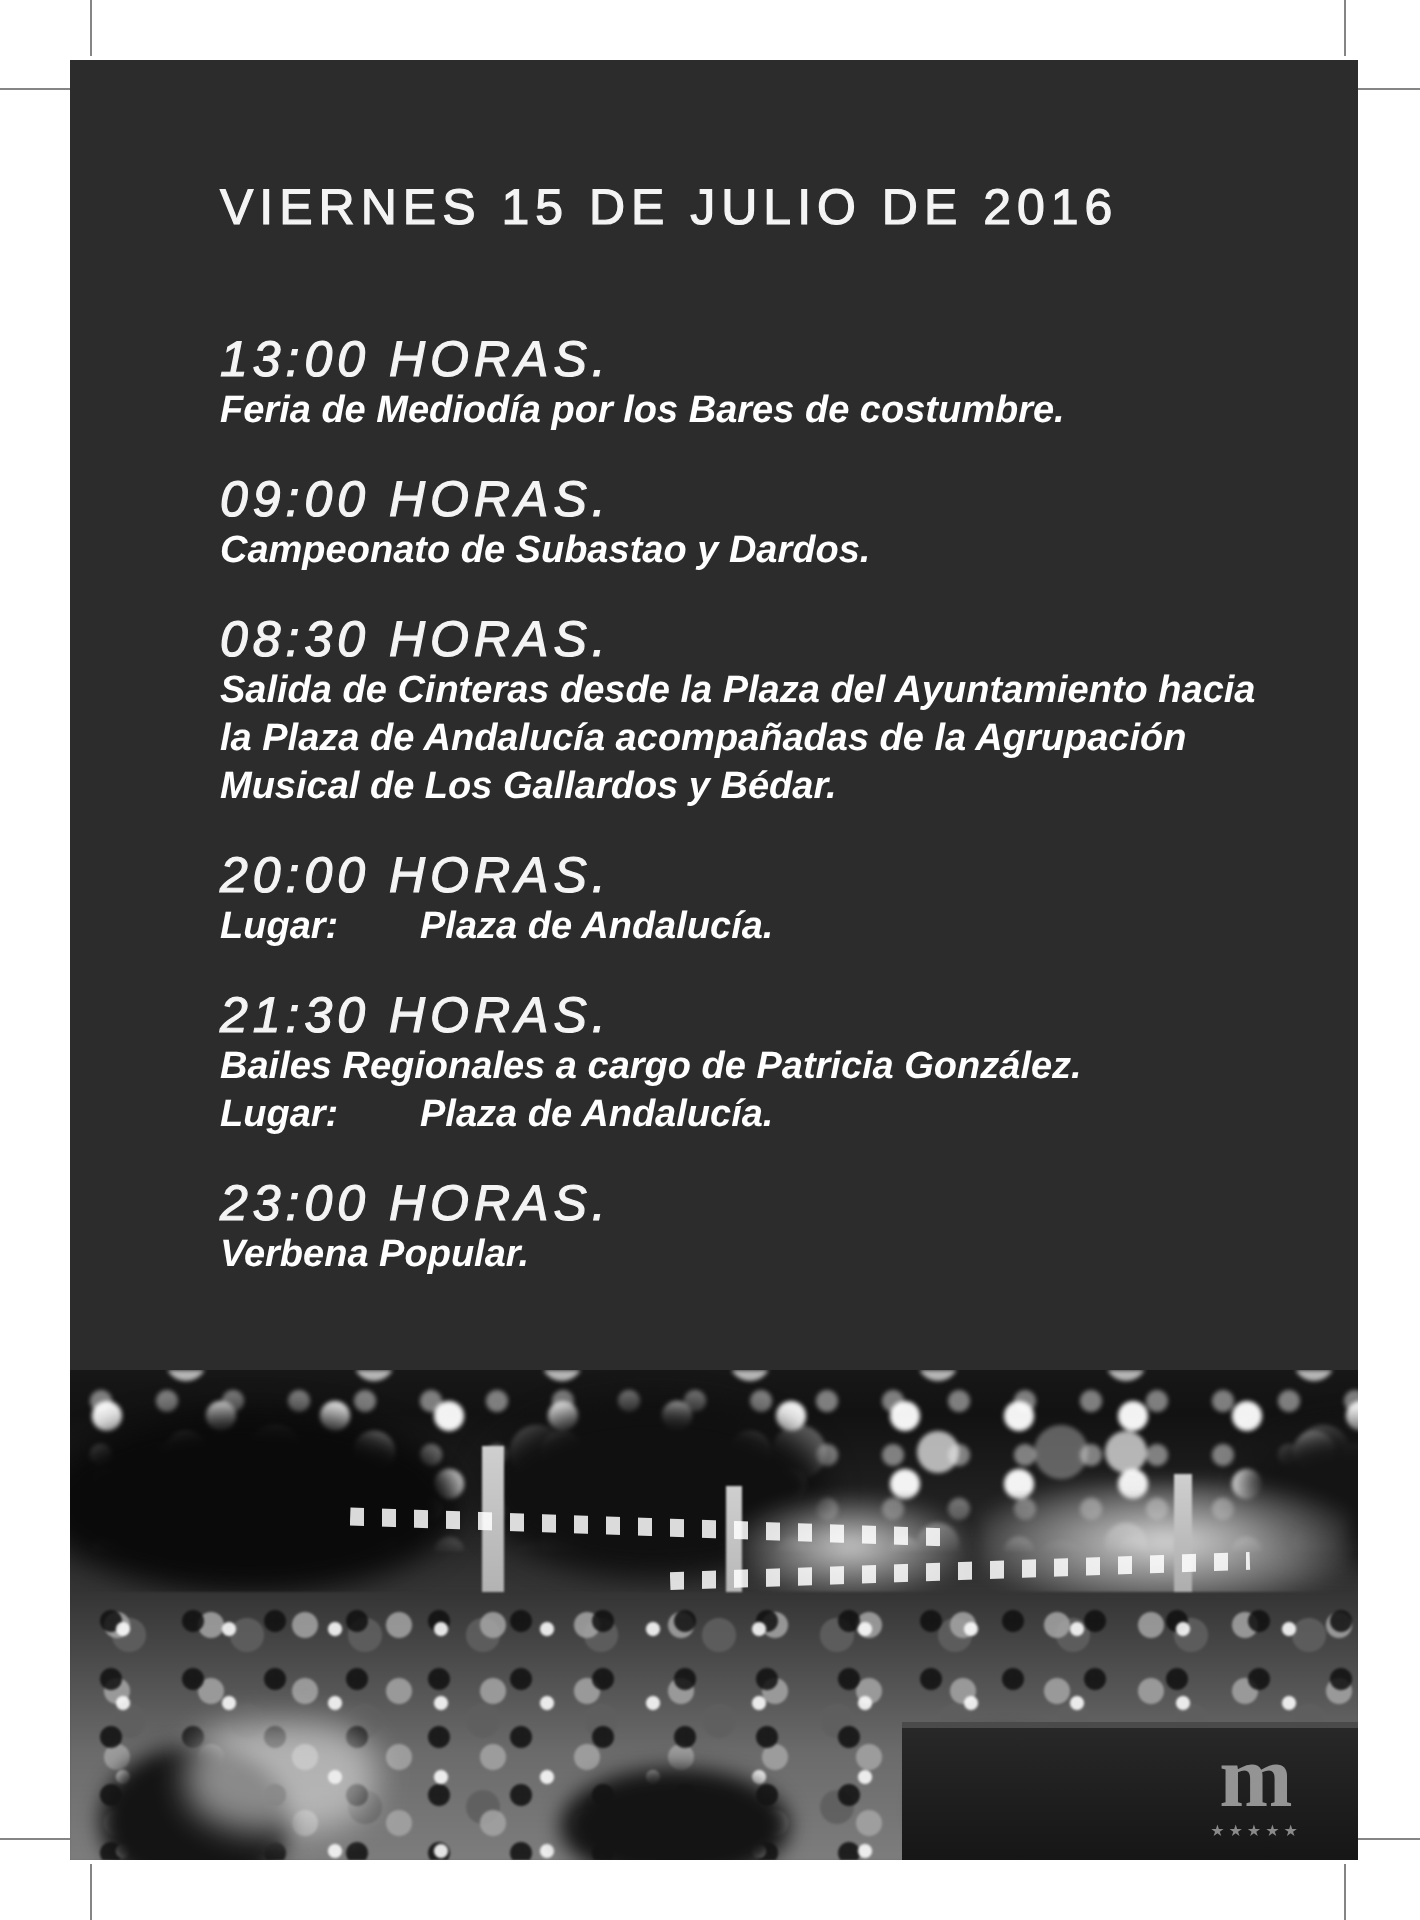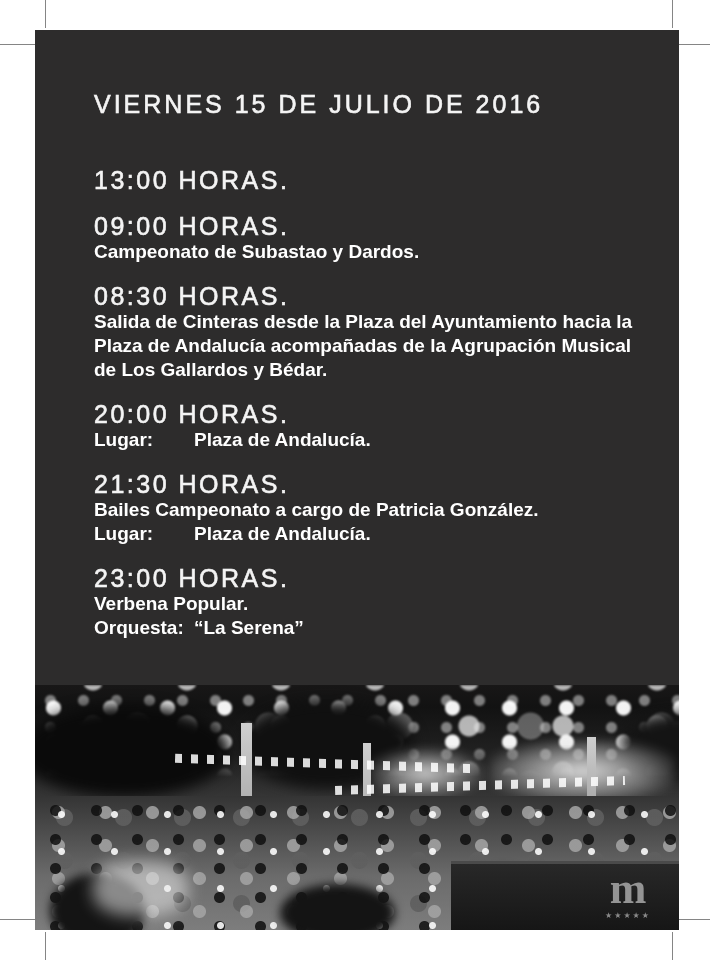--- a/index.html
+++ b/index.html
@@ -23,30 +23,30 @@
   .bl-h{left:0;top:919px;}
   .bl-v{left:45px;top:932px;}
   .br-h{left:678px;top:919px;width:32px;}
   .br-v{left:672px;top:932px;}
 
   
   .poster{
     position:absolute;left:35px;top:30px;width:644px;height:900px;
     background:#2d2c2c;overflow:hidden;
   }
-  .content{position:absolute;left:59px;top:60px;right:40px;z-index:3;}
+  .content{position:absolute;left:75px;top:60px;right:40px;z-index:3;}
 
   .title{
     margin:0 0 49px 0;
     font-size:25px;font-weight:400;line-height:28px;
     letter-spacing:3px;color:#f4f4f4;
     -webkit-text-stroke:0.6px #f4f4f4;
     white-space:nowrap;
   }
-  .event{margin:0 0 19px 0;}
+  .event{margin:0 0 19px 0;font-style:italic;}
   .event .time{
     margin:0;font-size:25px;font-weight:400;line-height:27px;
     letter-spacing:2.5px;color:#f4f4f4;
     -webkit-text-stroke:0.6px #f4f4f4;
     white-space:nowrap;
   }
   .event p{
     margin:0;font-size:19px;font-weight:bold;line-height:24px;color:#ffffff;
   }
   .lab{display:inline-block;width:100px;}
@@ -137,47 +137,47 @@
   <div class="crop h br-h"></div>
   <div class="crop v br-v"></div>
 
   <div class="poster">
 
     <div class="content">
       <h1 class="title">VIERNES 15 DE JULIO DE 2016</h1>
 
       <section class="event">
         <h2 class="time">13:00 HORAS.</h2>
+        <p>Feria de Mediodía por los Bares de costumbre.</p>
       </section>
 
       <section class="event">
         <h2 class="time">09:00 HORAS.</h2>
         <p>Campeonato de Subastao y Dardos.</p>
       </section>
 
       <section class="event">
         <h2 class="time">08:30 HORAS.</h2>
         <p>Salida de Cinteras desde la Plaza del Ayuntamiento hacia la Plaza de Andalucía acompañadas de la Agrupación Musical de Los Gallardos y Bédar.</p>
       </section>
 
       <section class="event">
         <h2 class="time">20:00 HORAS.</h2>
         <p><span class="lab">Lugar:</span><span>Plaza de Andalucía.</span></p>
       </section>
 
       <section class="event">
         <h2 class="time">21:30 HORAS.</h2>
-        <p>Bailes Campeonato a cargo de Patricia González.</p>
+        <p>Bailes Regionales a cargo de Patricia González.</p>
         <p><span class="lab">Lugar:</span><span>Plaza de Andalucía.</span></p>
       </section>
 
       <section class="event">
         <h2 class="time">23:00 HORAS.</h2>
         <p>Verbena Popular.</p>
-        <p><span class="lab">Orquesta:</span><span>“La Serena”</span></p>
       </section>
     </div>
 
     <div class="photo">
       <div class="lanterns"></div>
       <div class="tree tree-left"></div>
       <div class="tree tree-mid"></div>
       <div class="tree tree-right"></div>
       <div class="stall-glow"></div>
       <div class="stall-glow2"></div>

